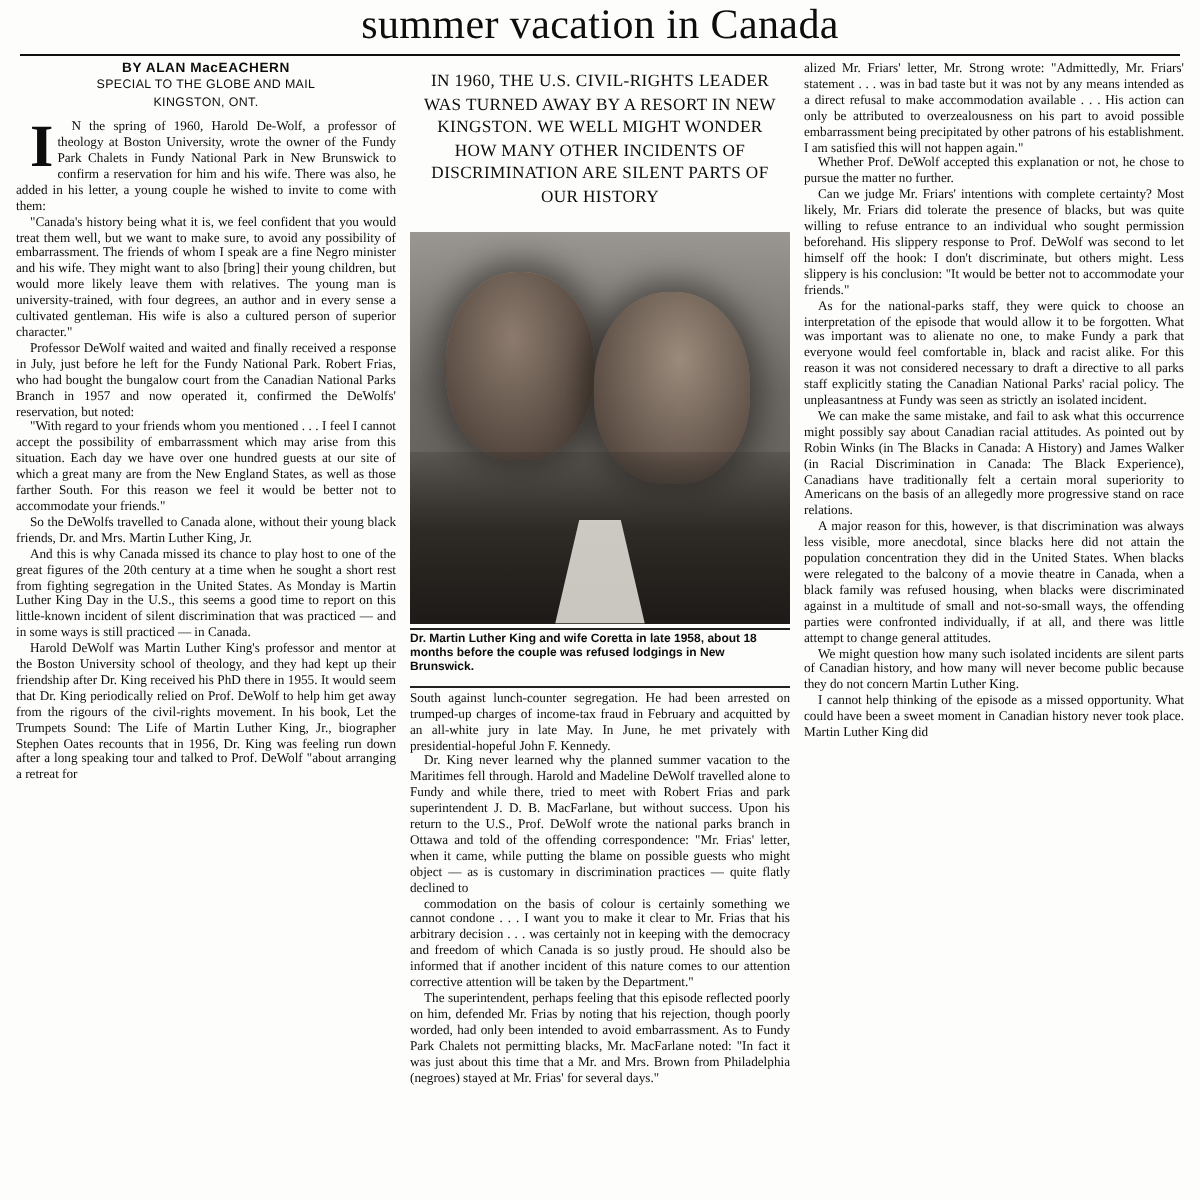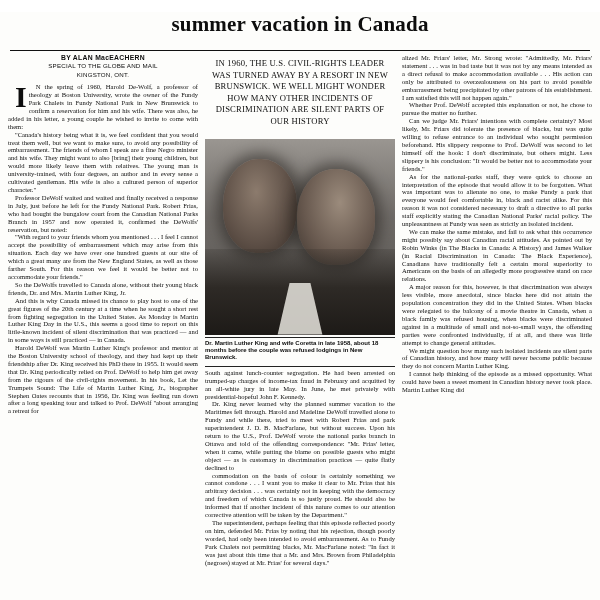--- a/index.html
+++ b/index.html
@@ -18,25 +18,25 @@
     width: 600px;
     height: 600px;
     position: relative;
     background: #fdfdfb;
     box-sizing: border-box;
     padding: 0 8px;
   }
   .headline {
     text-align: center;
     font-family: "Liberation Serif", serif;
-    font-weight: bold;
+    font-weight: normal;
     font-size: 21px;
     line-height: 22px;
     letter-spacing: 0.2px;
-    margin: 12px;
+    margin: 0;
     padding: 1px 0 3px 0;
   }
   .rule {
     border-bottom: 1px solid #111;
     margin: 1px 2px 3px 2px;
   }
   .cols {
     display: flex;
     gap: 7px;
     height: 563px;
@@ -169,21 +169,21 @@
         <p>"Canada's history being what it is, we feel confident that you would treat them well, but we want to make sure, to avoid any possibility of embarrassment. The friends of whom I speak are a fine Negro minister and his wife. They might want to also [bring] their young children, but would more likely leave them with relatives. The young man is university-trained, with four degrees, an author and in every sense a cultivated gentleman. His wife is also a cultured person of superior character."</p>
         <p>Professor DeWolf waited and waited and finally received a response in July, just before he left for the Fundy National Park. Robert Frias, who had bought the bungalow court from the Canadian National Parks Branch in 1957 and now operated it, confirmed the DeWolfs' reservation, but noted:</p>
         <p>"With regard to your friends whom you mentioned . . . I feel I cannot accept the possibility of embarrassment which may arise from this situation. Each day we have over one hundred guests at our site of which a great many are from the New England States, as well as those farther South. For this reason we feel it would be better not to accommodate your friends."</p>
         <p>So the DeWolfs travelled to Canada alone, without their young black friends, Dr. and Mrs. Martin Luther King, Jr.</p>
         <p>And this is why Canada missed its chance to play host to one of the great figures of the 20th century at a time when he sought a short rest from fighting segregation in the United States. As Monday is Martin Luther King Day in the U.S., this seems a good time to report on this little-known incident of silent discrimination that was practiced — and in some ways is still practiced — in Canada.</p>
         <p>Harold DeWolf was Martin Luther King's professor and mentor at the Boston University school of theology, and they had kept up their friendship after Dr. King received his PhD there in 1955. It would seem that Dr. King periodically relied on Prof. DeWolf to help him get away from the rigours of the civil-rights movement. In his book, Let the Trumpets Sound: The Life of Martin Luther King, Jr., biographer Stephen Oates recounts that in 1956, Dr. King was feeling run down after a long speaking tour and talked to Prof. DeWolf "about arranging a retreat for</p>
       </div>
     </div>
 
     <div class="col c2">
-      <div class="deck">IN 1960, THE U.S. CIVIL-RIGHTS LEADER WAS TURNED AWAY BY A RESORT IN NEW BRUNSWICK. WE WELL MIGHT WONDER HOW MANY OTHER INCIDENTS OF DISCRIMINATION ARE SILENT PARTS OF OUR HISTORY</div>
+      <div class="deck">IN 1960, THE U.S. CIVIL-RIGHTS LEADER WAS TURNED AWAY BY A RESORT IN NEW KINGSTON. WE WELL MIGHT WONDER HOW MANY OTHER INCIDENTS OF DISCRIMINATION ARE SILENT PARTS OF OUR HISTORY</div>
 
       <div class="photo">
         <div class="sky"></div>
         <div class="faceA"></div>
         <div class="faceB"></div>
         <div class="body"></div>
         <div class="shirt"></div>
       </div>
       <div class="capline"></div>
       <div class="caption">Dr. Martin Luther King and wife Coretta in late 1958, about 18 months before the couple was refused lodgings in New Brunswick.</div>

